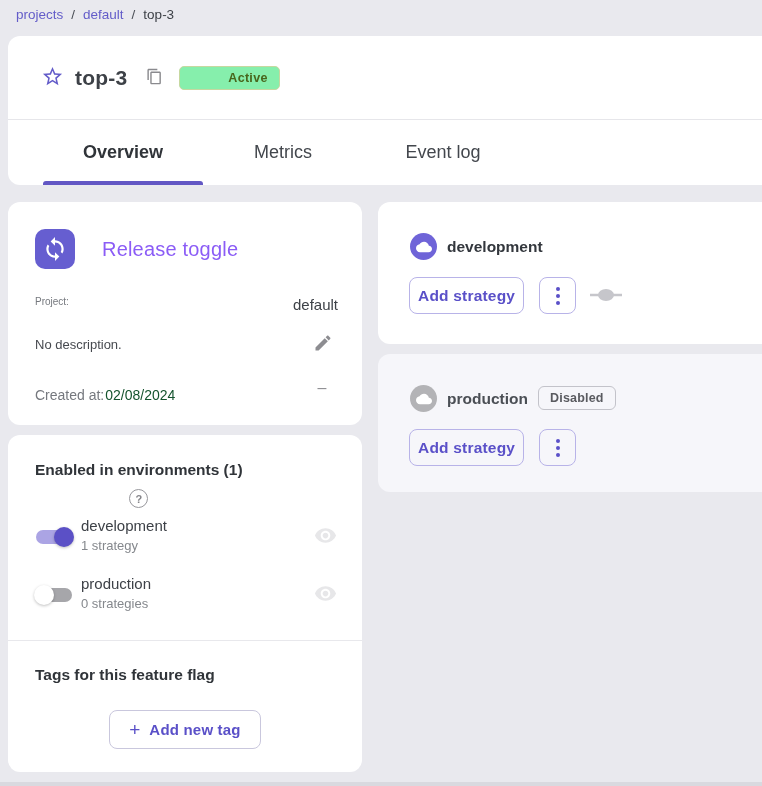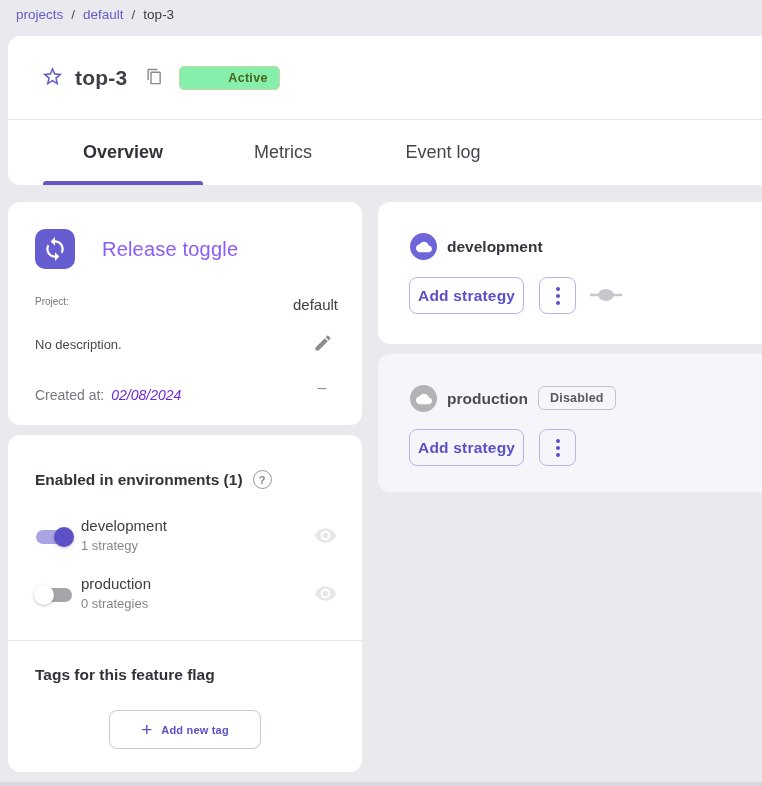--- a/index.html
+++ b/index.html
@@ -36,44 +36,44 @@
   .card { background:#fff; border-radius:12px; }
   .details-card { left:8px; top:202px; width:354px; height:223px; }
   .type-icon { position:absolute; left:27px; top:27px; width:40px; height:40px; border-radius:10px; background:#665ed0; display:flex; align-items:center; justify-content:center; }
   .type-label { position:absolute; left:82px; top:36px; font-size:20px; color:#8b5cf6; letter-spacing:.2px;margin-left:12px; }
   .proj-label { position:absolute; left:27px; top:94px; font-size:10px; color:#75787e; }
   .proj-value { position:absolute; right:24px; top:94px; font-size:15px; color:#3d4147; }
   .desc-text { position:absolute; left:27px; top:135px; font-size:13px; color:#46494f;text-align:right; }
   .edit-btn { position:absolute; right:28px; top:131px; width:22px; height:22px; background:none; border:none; cursor:pointer; display:flex; align-items:center; justify-content:center; }
   .created-row { position:absolute; left:27px; top:185px; font-size:14px; }
   .created-label { color:#75787e; }
-  .created-value { color:#6d28d9; margin-left:7px;font-style:italic; }
+  .created-value { color:#14532d; margin-left:1px; }
   .collapse-btn { position:absolute; right:32px; top:178px; width:16px; height:16px; background:none; border:none; cursor:pointer; color:#8e8e93; font-size:16px; line-height:12px; }
 
   .env-card { left:8px; top:435px; width:354px; height:337px; }
-  .env-title { position:absolute; left:27px; top:35px; font-size:15.5px; font-weight:700; color:#303439; display:flex; align-items:center; gap:10px; }
+  .env-title { position:absolute; left:27px; top:26px; font-size:15.5px; font-weight:700; color:#303439; display:flex; align-items:center; gap:10px;flex-direction:column; }
   .help-icon { width:19px; height:19px; border:1.5px solid #97979c; border-radius:50%; display:inline-flex; align-items:center; justify-content:center; font-size:11px; font-weight:700; color:#85858a; cursor:pointer; }
 
   .switch { position:absolute; width:44px; height:24px; cursor:pointer; }
   .switch .track { position:absolute; left:4px; top:5px; width:36px; height:14px; border-radius:7px; }
   .switch .thumb { position:absolute; top:2px; width:20px; height:20px; border-radius:50%; box-shadow:0 1px 3px rgba(0,0,0,.25); }
   .switch.on .track { background:#aba4e4; }
   .switch.on .thumb { right:2px; background:#5b50c6; }
   .switch.off .track { background:#a6a6aa; }
   .switch.off .thumb { left:2px; background:#fff; }
 
   .env-name { position:absolute; left:73px; font-size:15px; color:#3d4147; }
   .env-sub { position:absolute; left:73px; font-size:13px; color:#85888d; }
   .eye-btn { position:absolute; left:305px; width:24px; height:24px; background:none; border:none; cursor:pointer; display:flex; align-items:center; justify-content:center; }
 
   .env-divider { position:absolute; left:0; right:0; top:205px; height:1px; background:#e8e8ec; }
   .tags-title { position:absolute; left:27px; top:231px; font-size:15.5px; font-weight:700; color:#303439; }
   .add-tag-btn { position:absolute; left:101px; top:275px; width:152px; height:39px; background:#fff; border:1px solid #c9c7dd; border-radius:8px; display:flex; align-items:center; justify-content:center; gap:9px; cursor:pointer; }
   .add-tag-btn .plus { color:#5a50c8; font-size:19px; font-weight:400; line-height:18px; }
-  .add-tag-btn .lbl { color:#5a50c8; font-size:11px; font-weight:700; letter-spacing:.2px; }
+  .add-tag-btn .lbl { color:#5a50c8; font-size:15px; font-weight:700; letter-spacing:.2px; }
 
   
   .env-panel { left:378px; width:420px; border-radius:12px; }
   .panel-dev { top:202px; height:142px; background:#fff; }
   .panel-prod { top:354px; height:138px; background:#f6f6fa; }
   .cloud-circle { position:absolute; left:32px; top:31px; width:27px; height:27px; border-radius:50%; display:flex; align-items:center; justify-content:center; }
   .cloud-circle.purple { background:#6f64d8; }
   .cloud-circle.gray { background:#b3b3b6; }
   .panel-name { position:absolute; left:69px; top:36px; font-size:15.5px; font-weight:700; color:#33373d; }
   .panel-name.muted { color:#4b4f55; }

